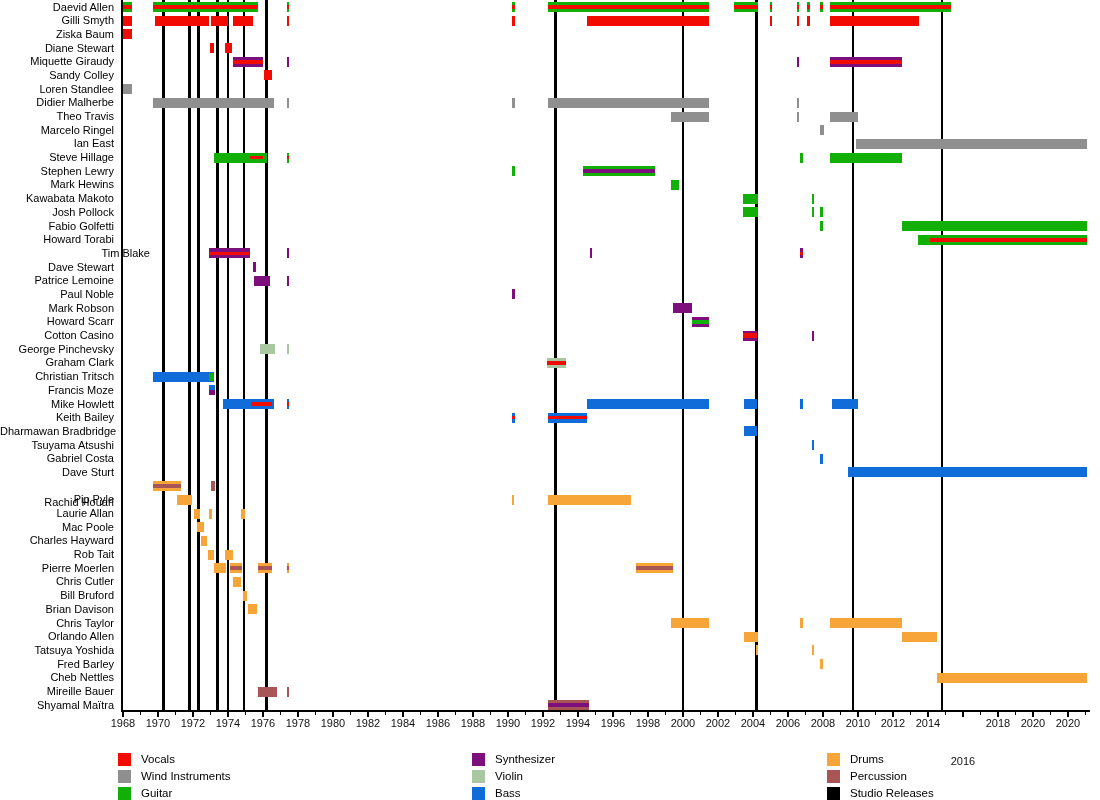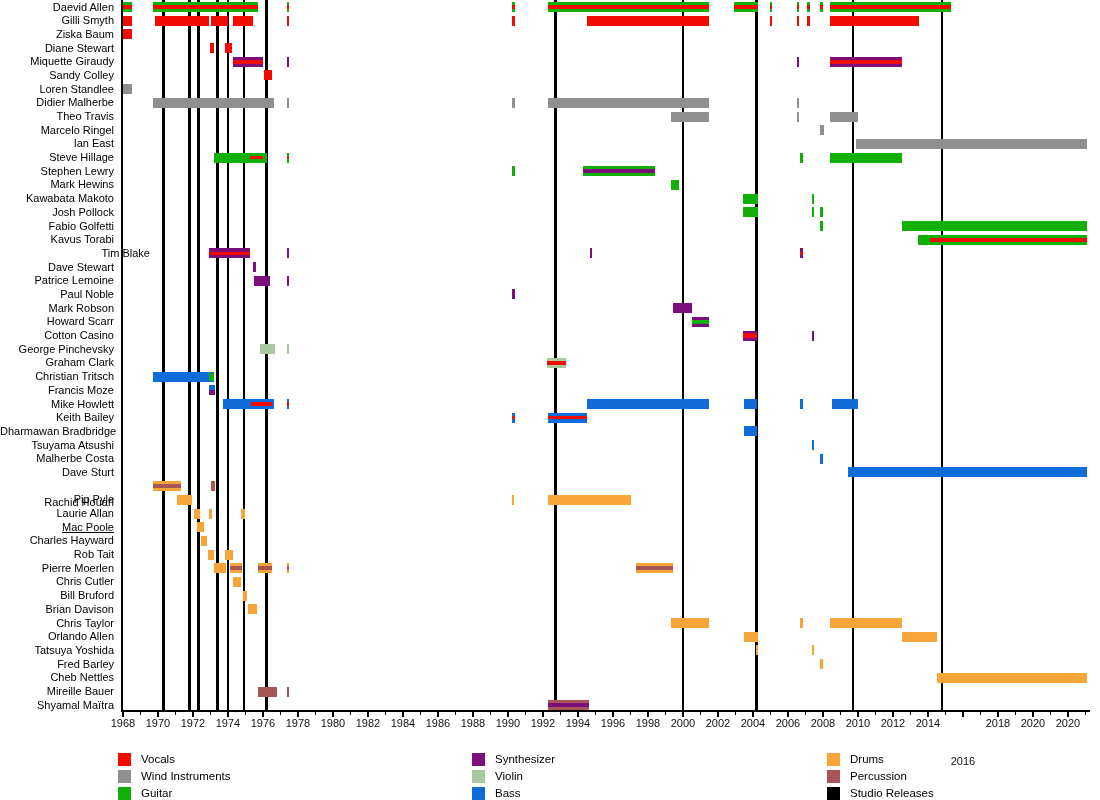--- a/index.html
+++ b/index.html
@@ -56,42 +56,42 @@
       <div class="member-label" style="top: 96.33px;">Didier Malherbe</div>
       <div class="member-label" style="top: 110.02px;">Theo Travis</div>
       <div class="member-label" style="top: 123.71px;">Marcelo Ringel</div>
       <div class="member-label" style="top: 137.4px;">Ian East</div>
       <div class="member-label" style="top: 151.09px;">Steve Hillage</div>
       <div class="member-label" style="top: 164.78px;">Stephen Lewry</div>
       <div class="member-label" style="top: 178.47px;">Mark Hewins</div>
       <div class="member-label" style="top: 192.16px;">Kawabata Makoto</div>
       <div class="member-label" style="top: 205.85px;">Josh Pollock</div>
       <div class="member-label" style="top: 219.54px;">Fabio Golfetti</div>
-      <div class="member-label" style="top: 233.23px;">Kavus Torabi</div>
+      <div class="member-label" style="top: 233.23px;">Howard Torabi</div>
       <div class="member-label" style="top: 246.92px; padding-left: 36px;">Tim Blake</div>
       <div class="member-label" style="top: 260.61px;">Dave Stewart</div>
       <div class="member-label" style="top: 274.3px;">Patrice Lemoine</div>
       <div class="member-label" style="top: 287.99px;">Paul Noble</div>
       <div class="member-label" style="top: 301.68px;">Mark Robson</div>
       <div class="member-label" style="top: 315.37px;">Howard Scarr</div>
       <div class="member-label" style="top: 329.06px;">Cotton Casino</div>
       <div class="member-label" style="top: 342.75px;">George Pinchevsky</div>
       <div class="member-label" style="top: 356.44px;">Graham Clark</div>
       <div class="member-label" style="top: 370.13px;">Christian Tritsch</div>
       <div class="member-label" style="top: 383.82px;">Francis Moze</div>
       <div class="member-label" style="top: 397.51px;">Mike Howlett</div>
       <div class="member-label" style="top: 411.2px;">Keith Bailey</div>
       <div class="member-label" style="top: 424.89px;">Dharmawan Bradbridge</div>
       <div class="member-label" style="top: 438.58px;">Tsuyama Atsushi</div>
-      <div class="member-label" style="top: 452.27px;">Malherbe Costa</div>
+      <div class="member-label" style="top: 452.27px;">Gabriel Costa</div>
       <div class="member-label" style="top: 465.96px;">Dave Sturt</div>
       <div class="member-label" style="top: 466px; margin-top: 30px;">Rachid Houari</div>
       <div class="member-label" style="top: 493.34px;">Pip Pyle</div>
       <div class="member-label" style="top: 507.03px;">Laurie Allan</div>
-      <div class="member-label" style="top: 520.72px; text-decoration: underline;">Mac Poole</div>
+      <div class="member-label" style="top: 520.72px;">Mac Poole</div>
       <div class="member-label" style="top: 534.41px;">Charles Hayward</div>
       <div class="member-label" style="top: 548.1px;">Rob Tait</div>
       <div class="member-label" style="top: 561.79px;">Pierre Moerlen</div>
       <div class="member-label" style="top: 575.48px;">Chris Cutler</div>
       <div class="member-label" style="top: 589.17px;">Bill Bruford</div>
       <div class="member-label" style="top: 602.86px;">Brian Davison</div>
       <div class="member-label" style="top: 616.55px;">Chris Taylor</div>
       <div class="member-label" style="top: 630.24px;">Orlando Allen</div>
       <div class="member-label" style="top: 643.93px;">Tatsuya Yoshida</div>
       <div class="member-label" style="top: 657.62px;">Fred Barley</div>

